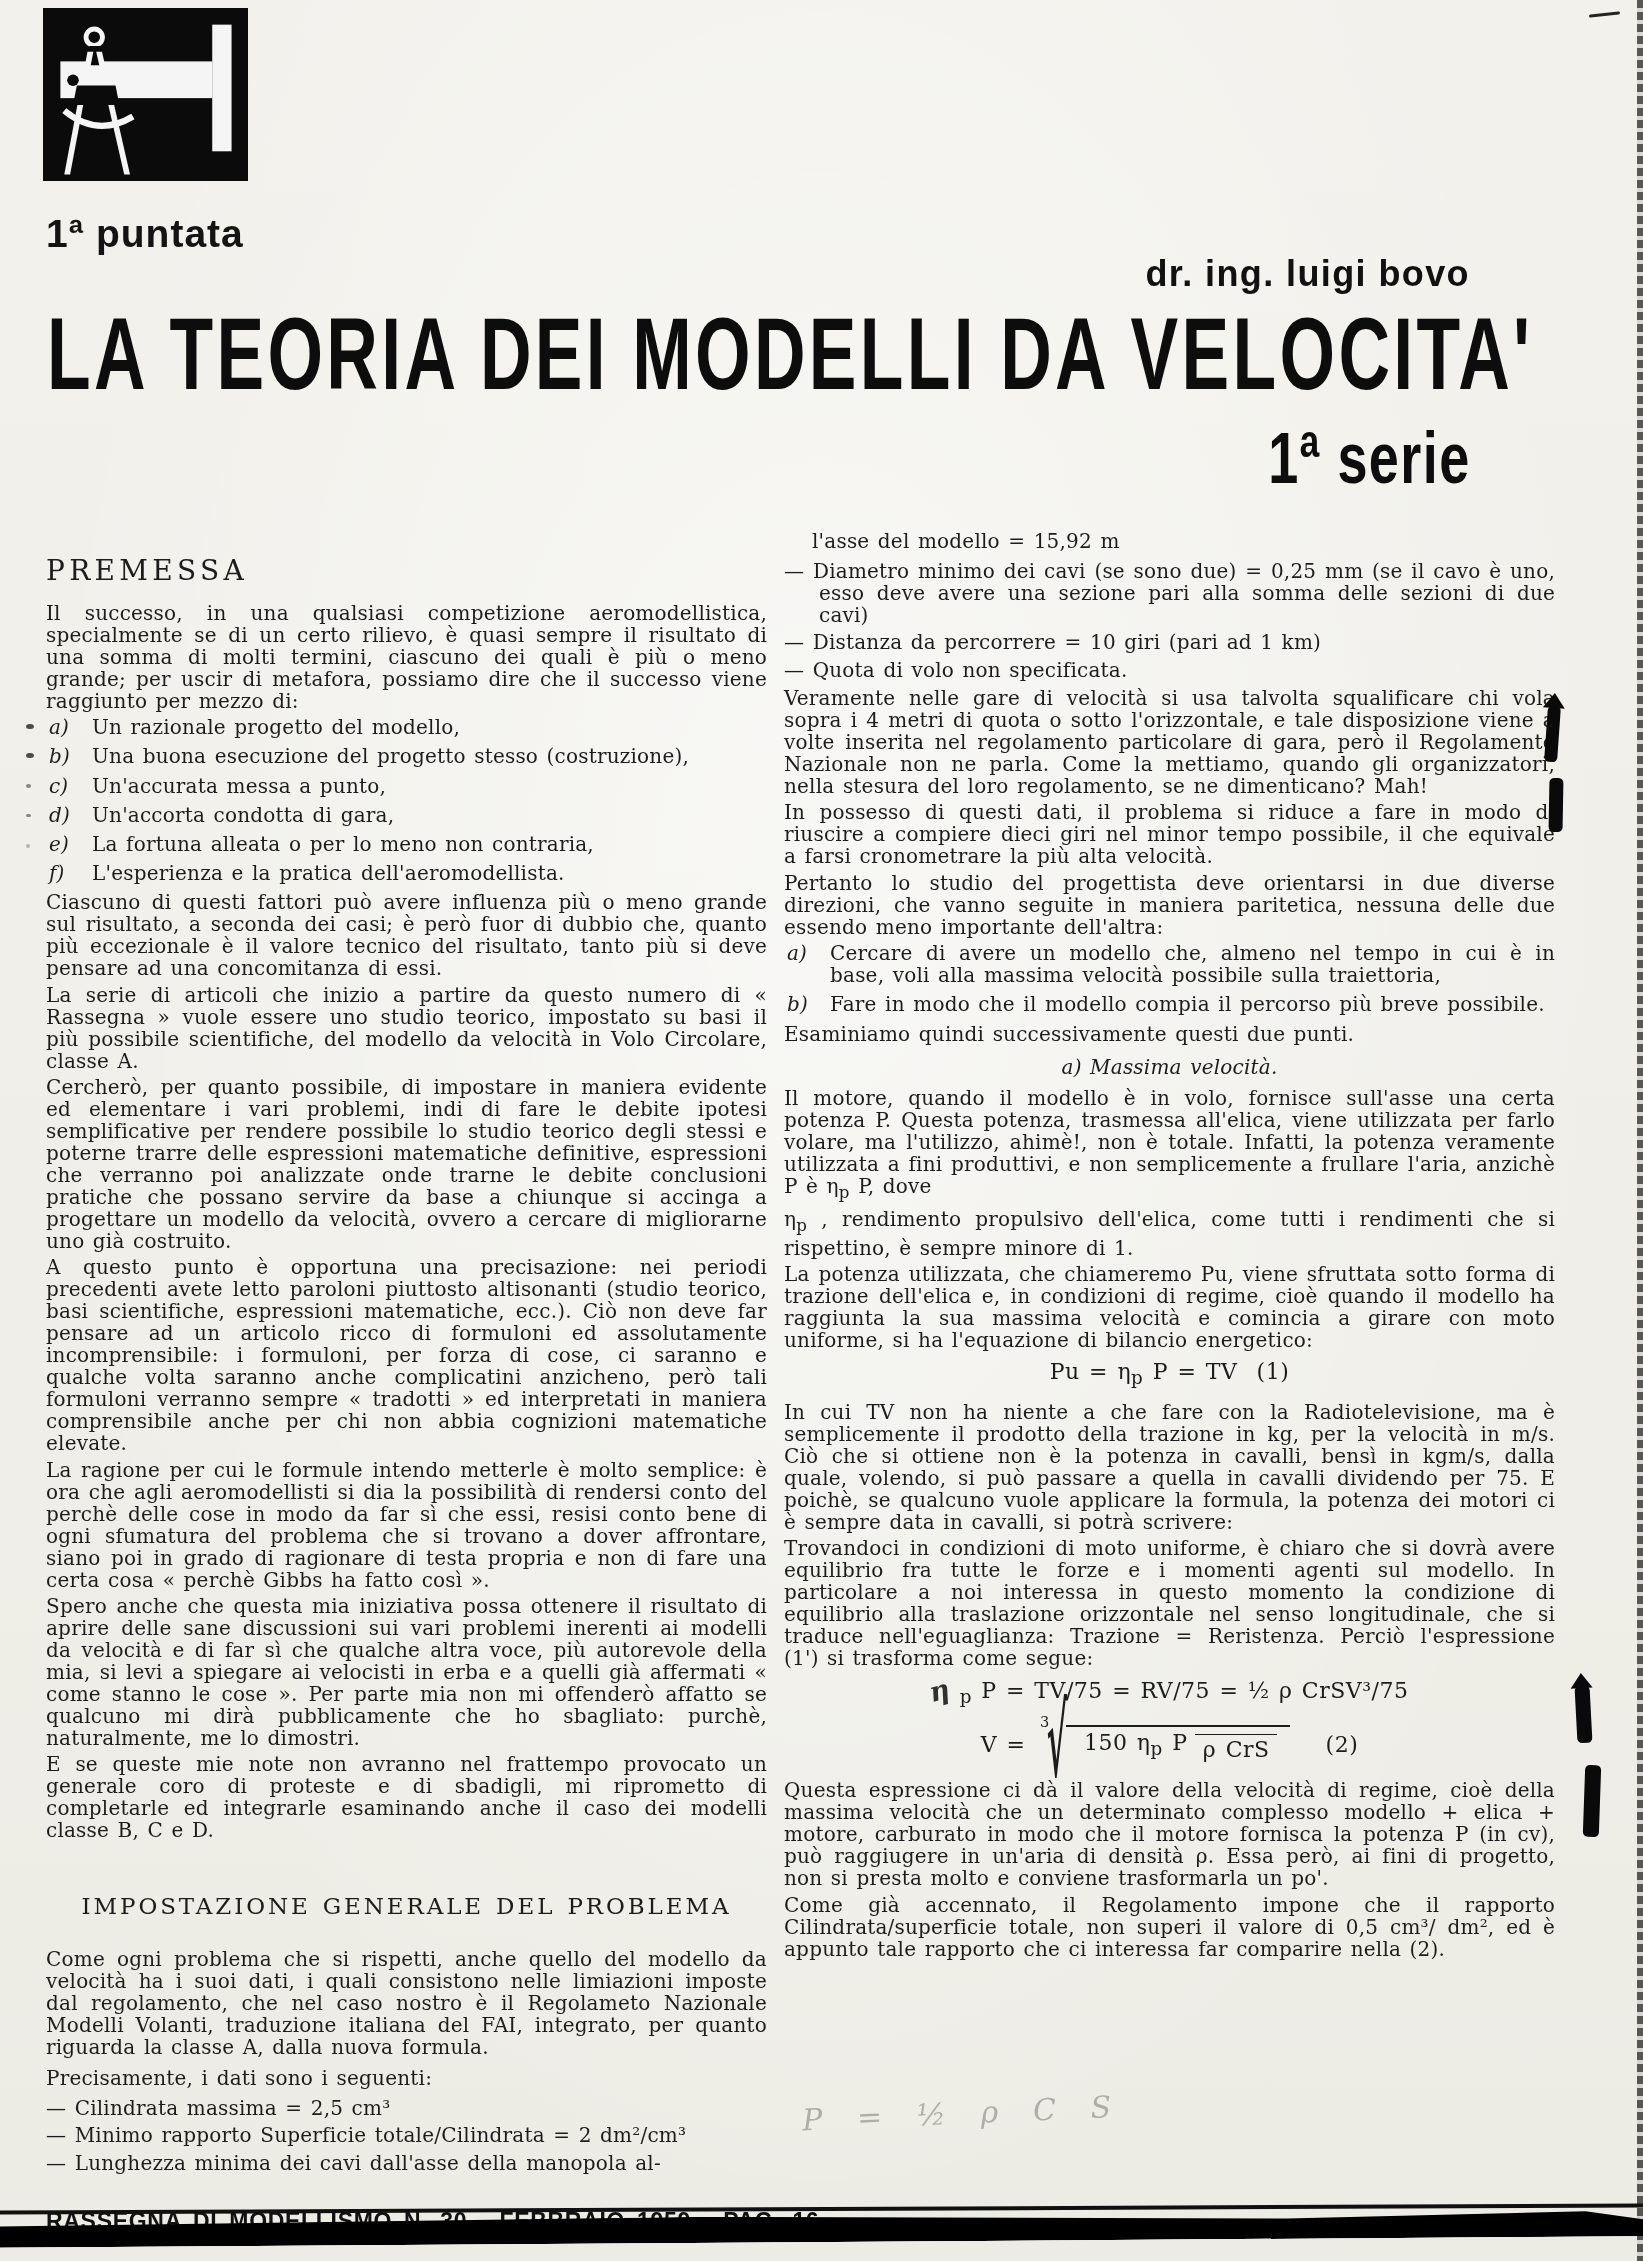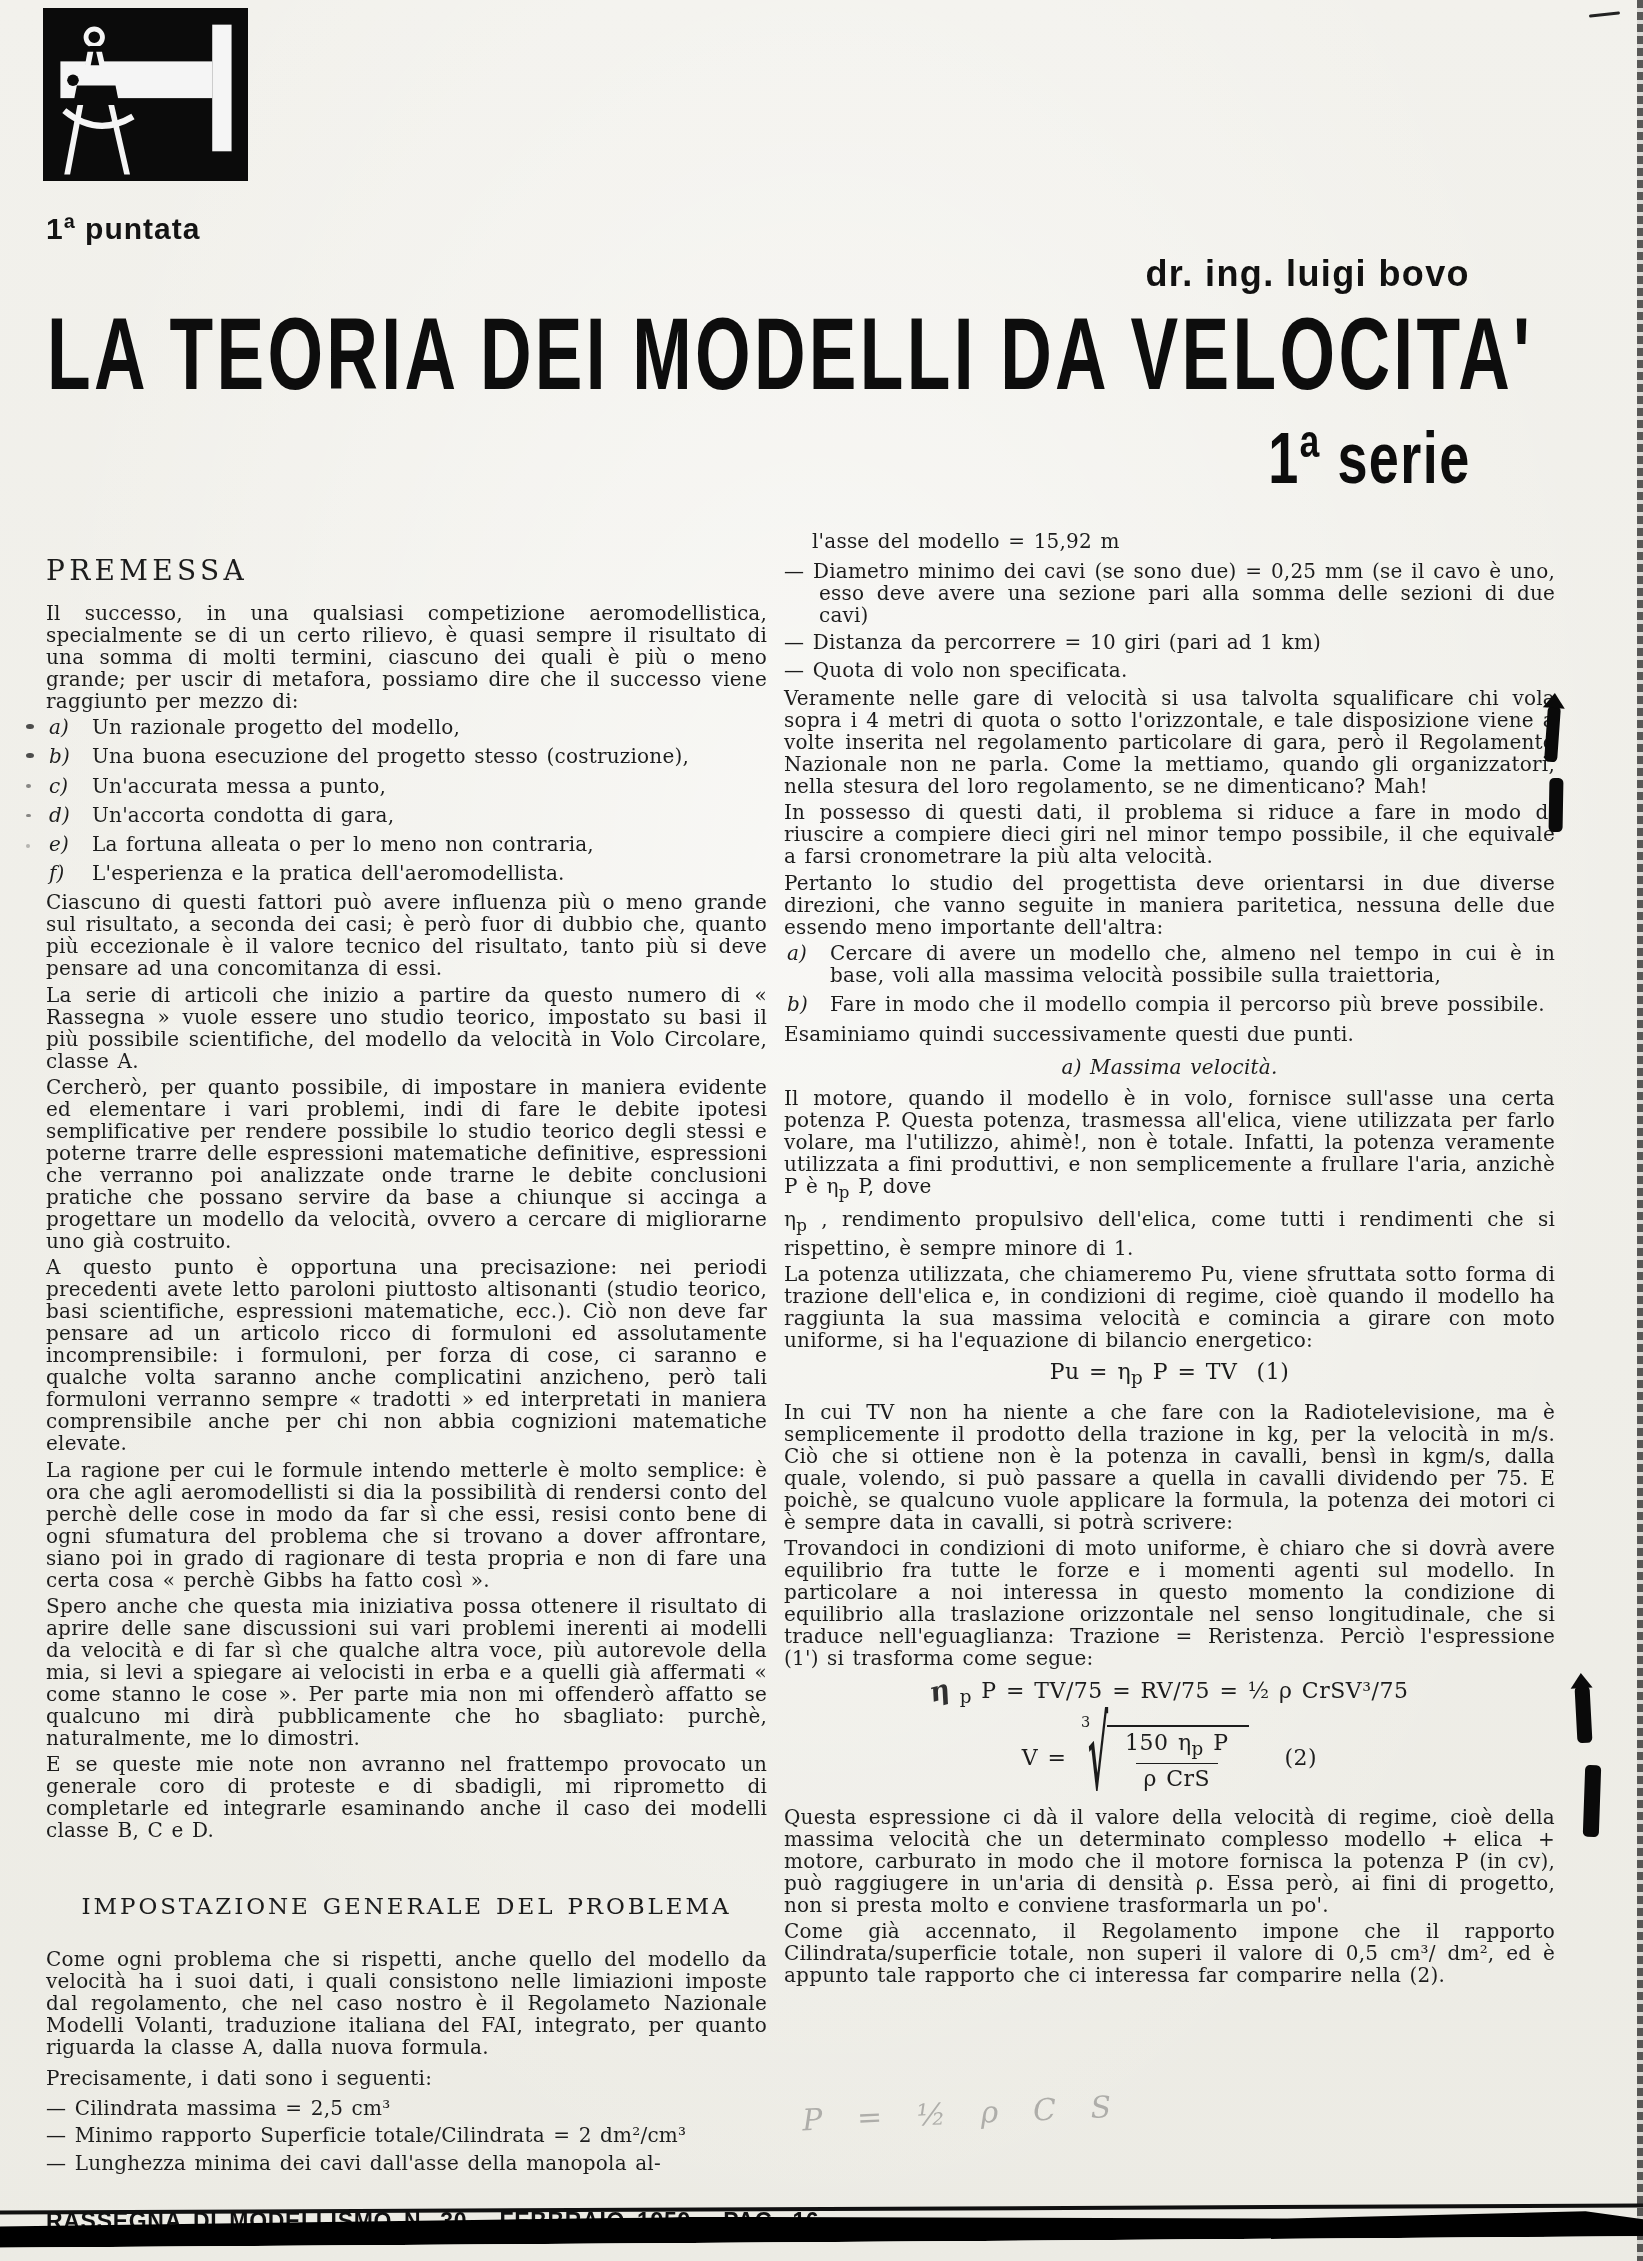--- a/index.html
+++ b/index.html
@@ -9,21 +9,21 @@
       radial-gradient(ellipse at 50% 40%, rgba(255,255,255,.55), rgba(0,0,0,0) 70%),
       linear-gradient(180deg,#f2f1ec 0%, #efeee8 60%, #ecebe4 100%);
     color:#1b1b1b; overflow:hidden;
     font-family:"DejaVu Serif", serif;
   }
   
   .logo{position:absolute;left:43px;top:7.7px;width:205px;height:173px;background:#0b0b0b;}
   .logo svg{width:100%;height:100%;display:block;}
   .episode{
     position:absolute;left:46px;top:212px;
-    font-family:"Liberation Sans",sans-serif;font-weight:bold;font-size:30px;letter-spacing:1px;color:#141414;
+    font-family:"Liberation Sans",sans-serif;font-weight:bold;font-size:39px;letter-spacing:1px;color:#141414;
   }
   .author{
     position:absolute;right:173px;top:253px;
     font-family:"Liberation Sans",sans-serif;font-weight:bold;font-size:36px;letter-spacing:1.4px;color:#111;
   }
   .title{
     position:absolute;left:47px;top:303px;margin:0;
     font-family:"Liberation Sans",sans-serif;font-weight:bold;font-size:102px;line-height:1;color:#0d0d0d;white-space:nowrap;
   }
   .title .squeeze{display:inline-block;transform:scaleX(.70);transform-origin:0 50%;letter-spacing:4.8px;}
@@ -51,21 +51,21 @@
   .lead{margin:8.7px 0 7.7px 0 !important;}
   .subhead{font-style:italic;margin:10.6px 0 8.7px 0 !important;text-align:center;}
   
   .equation{ text-align:center;margin:9.7px 0 11.6px 0;font-size:22px;letter-spacing:0.5px;}
   .equation .eqnum{margin-left:19.3px;}
   .eq-root{display:flex;align-items:center;justify-content:center;gap:16.4px;margin:16.4px 0 14.5px 0;}
   .root{position:relative;display:inline-flex;align-items:center;}
   .root .idx{position:absolute;left:-1.9px;top:-13.5px;font-size:14.5px;}
   .radsym{display:inline-block;font-size:31px;transform:scaleY(3.2);transform-origin:70% 58%;margin:0 -1.9px 0 4.8px;font-weight:bold;}
   .radbody{display:inline-block;border-top:2.4px solid #1c1c1c;padding:4.8px 12.6px 1.9px 10.6px;}
-  .frac{display:inline-flex;flex-direction:column;align-items:center;vertical-align:middle;}
+  .frac{display:inline-flex;flex-direction:row;align-items:center;vertical-align:middle;}
   .frac .num{padding:0 7.7px 2.9px 7.7px;}
   .frac .den{border-top:1.9px solid #1c1c1c;padding:3.9px 7.7px 0 7.7px;}
   .scribble{display:inline-block;font-style:italic;transform:rotate(-14deg) scale(1.25);margin-right:12.6px;opacity:.9;font-weight:bold;}
   
   .footer{
     margin-top:36px;font-family:"Liberation Sans",sans-serif;font-weight:bold;
     font-size:23px;letter-spacing:0.7px;word-spacing:4.8px;white-space:nowrap;text-align:left;color:#111;
   }
   
   .binding{position:absolute;right:0;top:0;width:6.3px;height:100%;opacity:.75;

